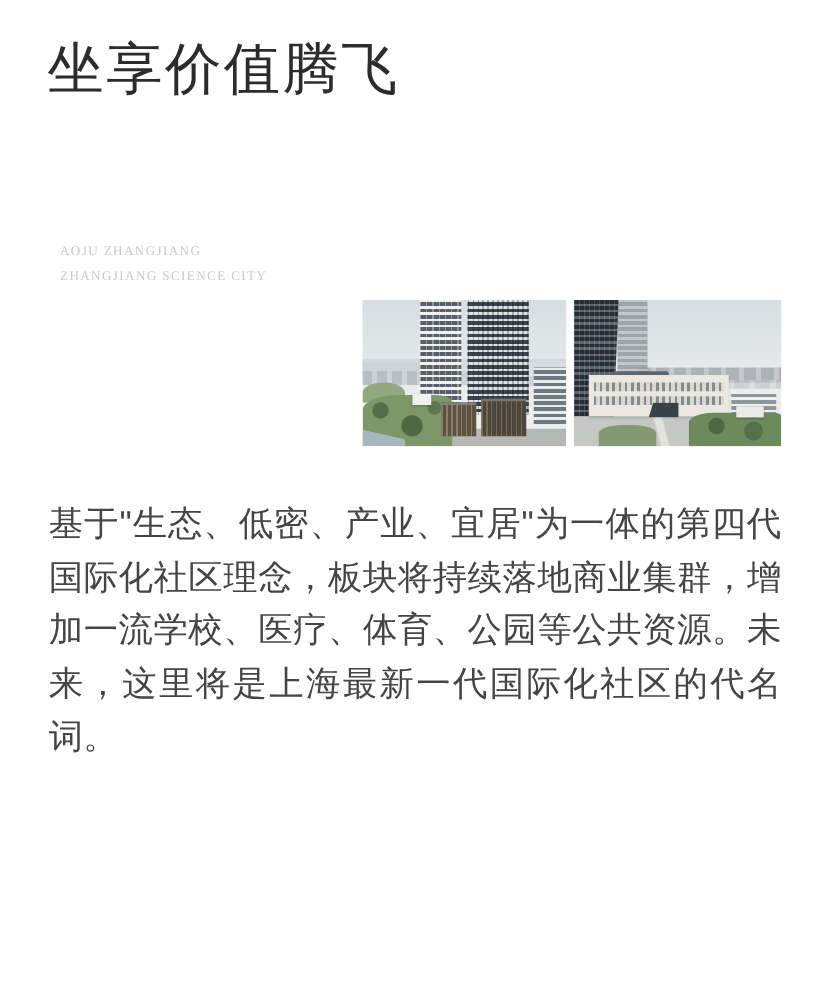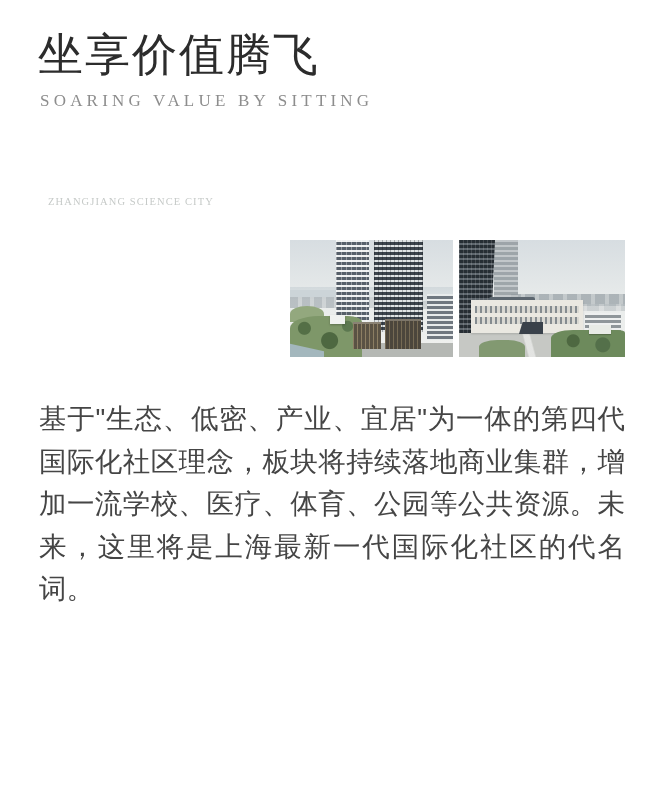--- a/index.html
+++ b/index.html
@@ -88,23 +88,23 @@
     text-align:justify;letter-spacing:0;
   }
   .bodytext p{margin:0;}
 </style>
 </head>
 <body>
 
 <div class="page">
 
   <h1 class="title">坐享价值腾飞</h1>
-  <div class="subtitle">SOARING VALUE BY SITTING</div>
 
   <div class="watermark">
+    <div>AOJU ZHANGJIANG</div>
     <div>ZHANGJIANG SCIENCE CITY</div>
   </div>
 
   <div class="gallery">
 
     <div class="photo photo-l">
       <div class="layer l-haze"></div>
       <div class="layer l-water"></div>
       <div class="layer l-city1"></div>
       <div class="layer l-city2"></div>

